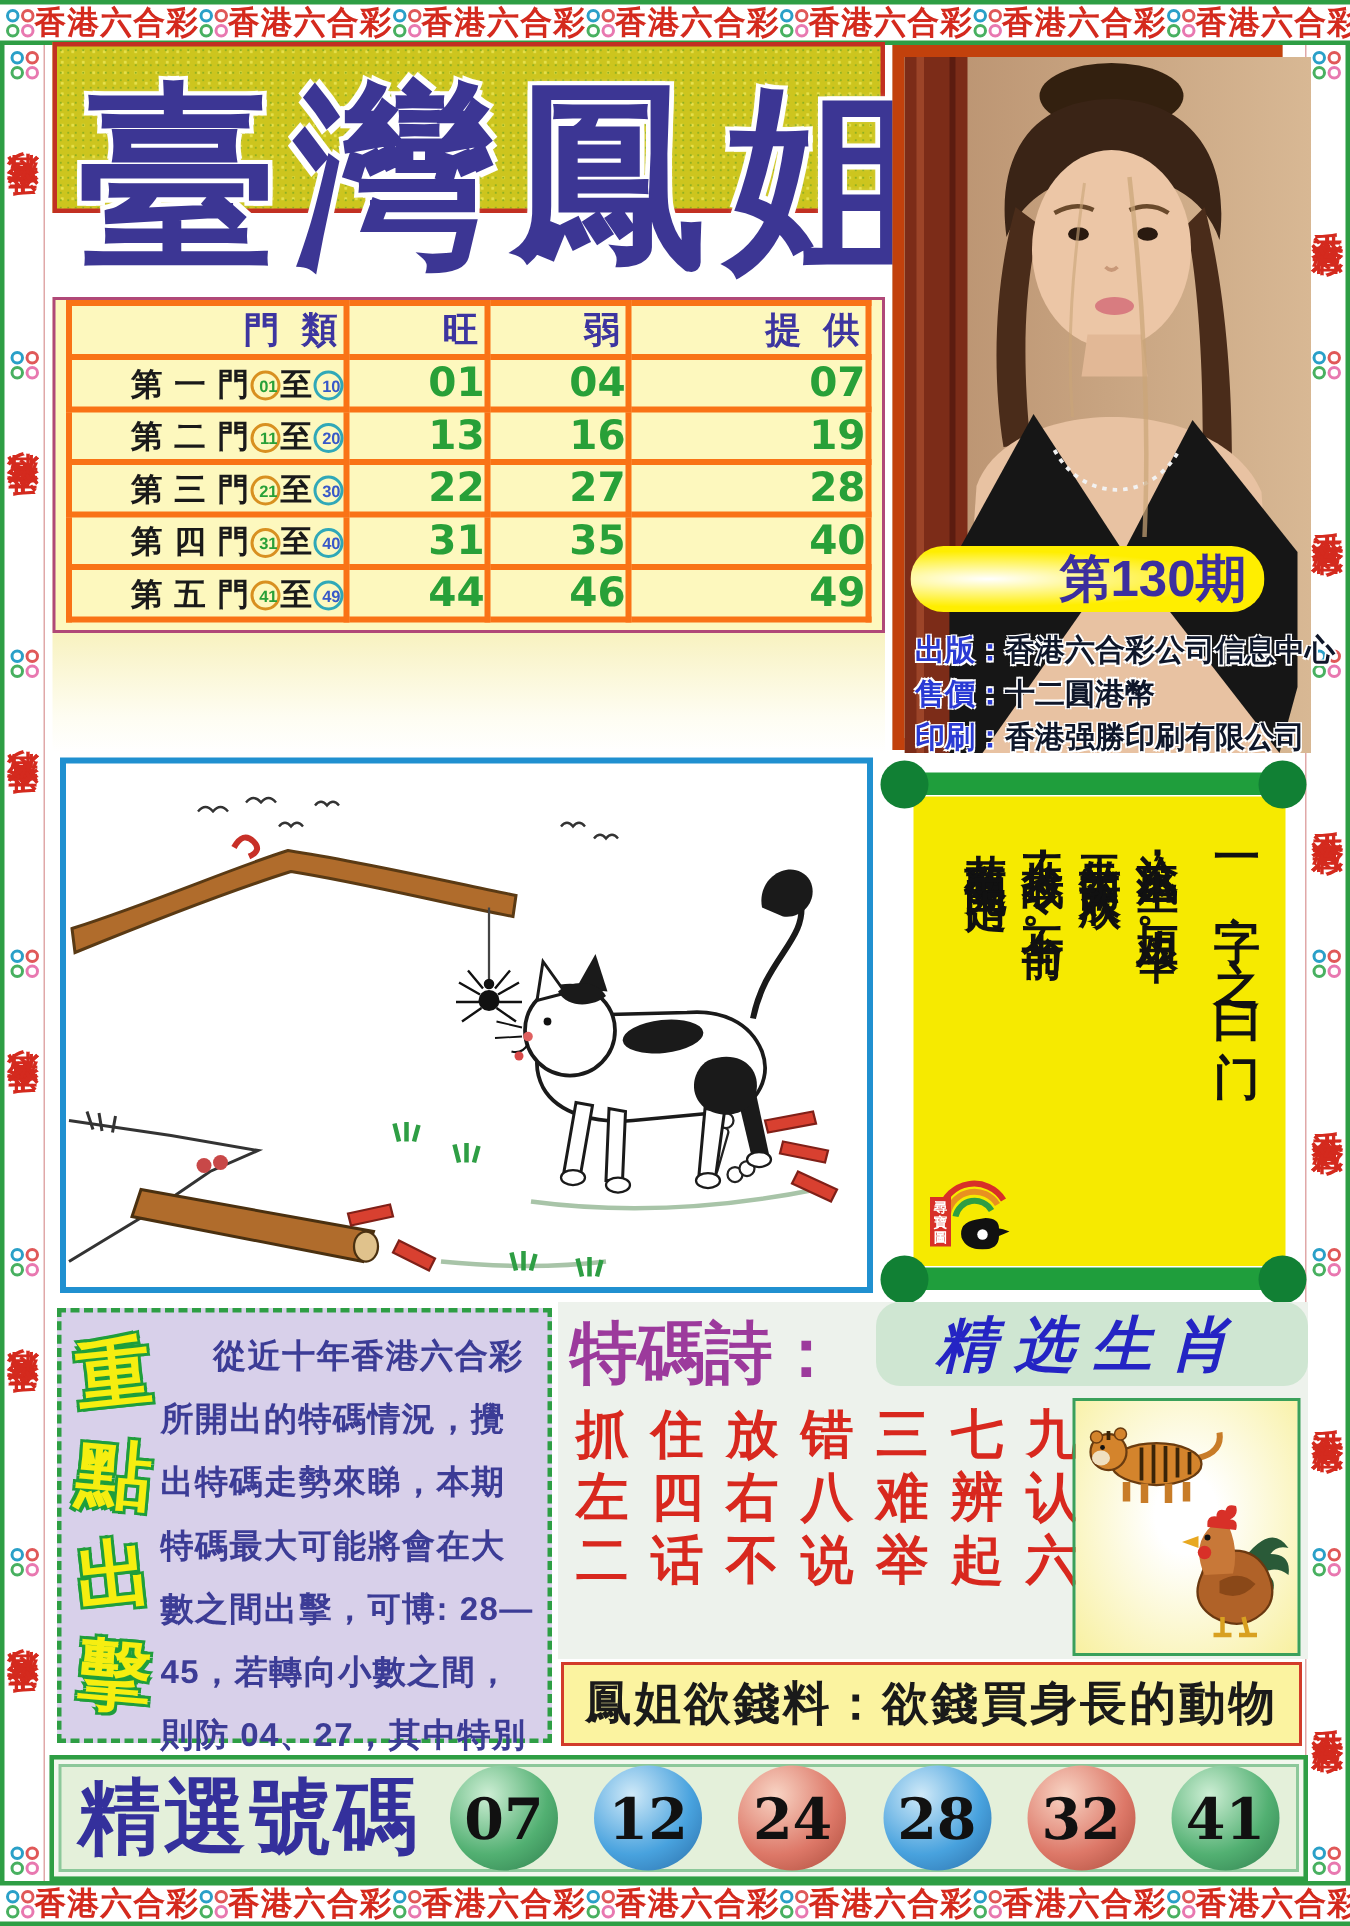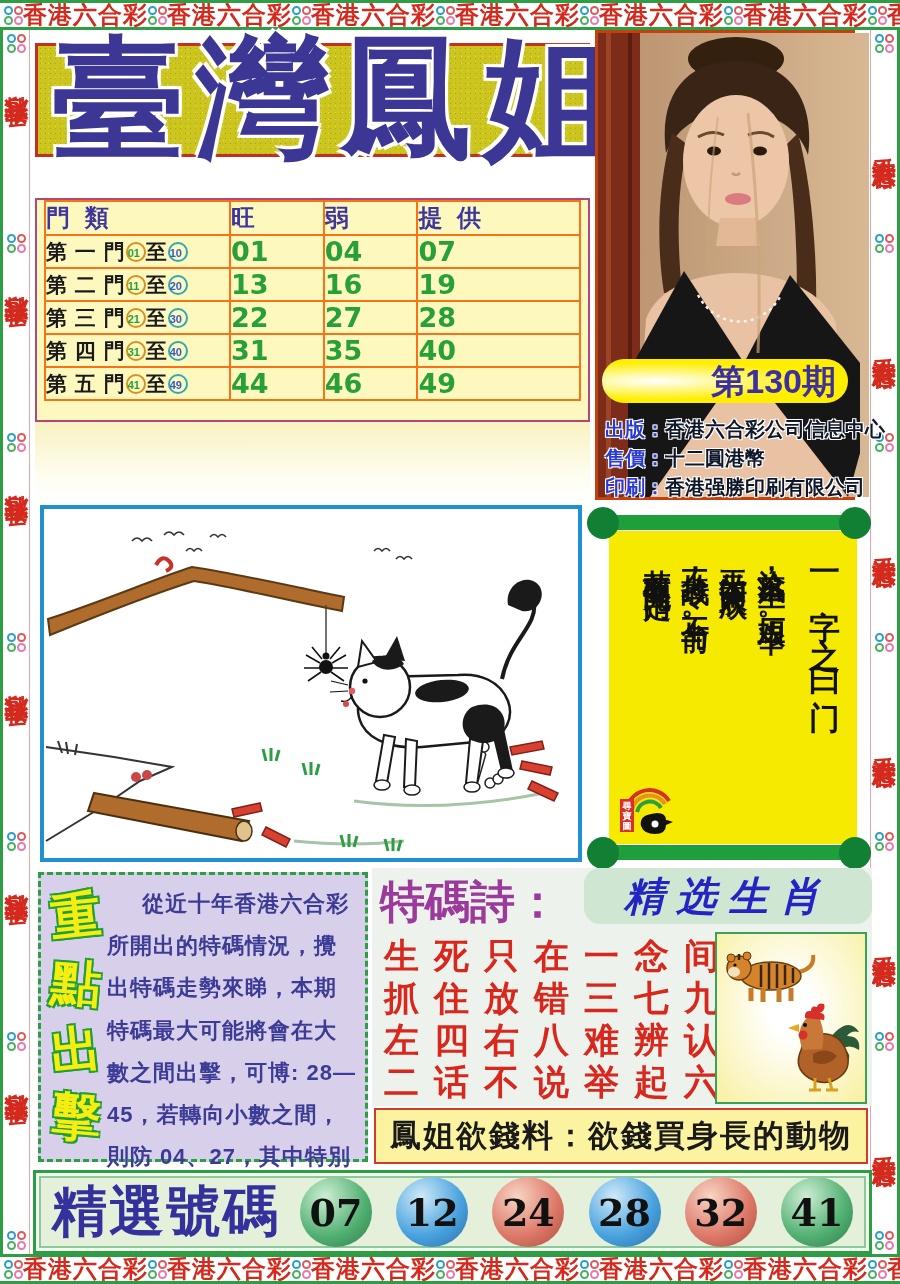--- a/index.html
+++ b/index.html
@@ -7,53 +7,53 @@
   .page { position:relative; width:900px; height:1284px; background:#fff; margin:0 auto; overflow:hidden; }
 
   
   .band { position:absolute; background:#fff; display:flex; align-items:center; justify-content:space-between; overflow:hidden; }
   .band-h { left:0; width:900px; height:30px; padding:0 4px; border-top:3px solid #2e9e44; border-bottom:3px solid #2e9e44; }
   .band-top { top:0; }
   .band-bottom { top:1254px; }
   .band-v { top:30px; width:30px; height:1224px; flex-direction:column; padding:4px 0; }
   .band-left  { left:0;  border-left:3px solid #2e9e44; border-right:1px solid #e0a8a8; }
   .band-right { left:870px; border-right:3px solid #2e9e44; border-left:1px solid #e0a8a8; }
-  .band-text { color:#d42a1e; font-weight:bold; font-size:24px; letter-spacing:1px; white-space:nowrap; }
+  .band-text { color:#d42a1e; font-weight:bold; font-size:21px; letter-spacing:1px; white-space:nowrap; }
   .band-v .band-text { writing-mode:vertical-rl; letter-spacing:2px; }
   .band-left .band-text { transform:rotate(180deg); }
   .cluster { display:inline-grid; grid-template-columns:9px 9px; grid-gap:1px; }
   .cluster i { width:9px; height:9px; border-radius:50%; background:#fff; border:2px solid #38a858; }
   .cluster i:nth-child(1){ border-color:#2aa0c8; } .cluster i:nth-child(2){ border-color:#e05858; }
   .cluster i:nth-child(3){ border-color:#48b060; } .cluster i:nth-child(4){ border-color:#e878b0; }
 
   
-  .masthead { position:absolute; left:35px; top:43px; width:555px; height:114px;
+  .masthead { position:absolute; left:35px; top:28px; width:555px; height:114px;
     background-color:#cdc51e;
     background-image:radial-gradient(#8fb021 22%, transparent 23%), radial-gradient(#e6e04c 18%, transparent 19%);
     background-size:5px 5px, 7px 7px;
-    border:3px solid #c23022; display:flex; align-items:center; justify-content:space-around; padding:0 14px; }
+    border:3px solid #c23022; display:flex; align-items:flex-start; justify-content:space-around; padding:0 14px; }
   .masthead-title { font-size:132px; font-weight:900; color:#3c3694; letter-spacing:12px; white-space:nowrap;
     text-shadow:-3px -3px 0 #fff, 3px -3px 0 #fff, -3px 3px 0 #fff, 3px 3px 0 #fff, 0 0 5px #fff;
     font-family:"Liberation Serif","DejaVu Serif",serif; }
 
   
-  .photo { position:absolute; left:595px; top:30px; width:260px; height:470px; border:3px solid #c2410c; background:#caa27c; }
+  .photo { position:absolute; left:595px; top:30px; width:260px; height:470px; border:8px solid #c2410c; background:#caa27c; }
   .photo svg { position:absolute; left:0; top:0; }
   .issue-pill { position:absolute; left:4px; right:4px; top:326px; height:44px; border-radius:22px;
     background:radial-gradient(ellipse at 22% 50%, #ffffff 0%, rgba(255,255,255,0) 60%), #ffee00;
     text-align:right; padding-right:12px; line-height:44px; font-size:34px; font-weight:900; color:#3c2f9e; }
   .publisher { position:absolute; left:7px; top:382px; line-height:29px; white-space:nowrap; }
   .pub-line { font-size:20px; font-weight:bold; text-shadow:1px 1px 0 #fff,-1px -1px 0 #fff,1px -1px 0 #fff,-1px 1px 0 #fff; }
   .pub-label { color:#2a3ad4; } .pub-value { color:#0f172a; }
 
   
   .analysis { position:absolute; left:35px; top:198px; width:555px; height:224px; background:#fdf8be; border:2px solid #b04878; }
   .analysis-title { height:38px; line-height:38px; text-align:center; font-size:30px; font-weight:900; color:#e8251c; letter-spacing:7px; }
   .analysis table { width:calc(100% - 14px); margin:0 7px; border-collapse:collapse; }
-  .analysis td { border:2px solid #f97316; text-align:left; height:29px;margin-left:38px; }
+  .analysis td { border:4px solid #f97316; text-align:right; height:29px;margin-left:38px; }
   .analysis tr.head td { height:33px; color:#3d35a0; font-size:24px; font-weight:900; letter-spacing:4px; }
   .gate-cell { width:185px; font-size:21px; font-weight:900; color:#1a1a1a; letter-spacing:1px; white-space:nowrap; }
   .num-cell { font-size:27px; font-weight:bold; color:#28a038; font-family:"DejaVu Sans",sans-serif; }
   .circ { display:inline-block; width:20px; height:20px; line-height:18px; border-radius:50%; font-size:11px; font-weight:bold;
     border:2px solid #d89020; color:#28a038; vertical-align:2px; letter-spacing:0; }
   .circ.c2 { border-color:#30a8b8; color:#3858c8; }
   .fade-strip { position:absolute; left:35px; top:422px; width:555px; height:80px;
     background:linear-gradient(#f8f2c0, #fefdf2 70%, #ffffff); }
 
   
@@ -541,21 +541,20 @@
       <span class="key-char">點</span>
       <span class="key-char">出</span>
       <span class="key-char">擊</span>
     </div>
     <div class="key-body">從近十年香港六合彩所開出的特碼情況，攪出特碼走勢來睇，本期特碼最大可能將會在大數之間出擊，可博: 28—45，若轉向小數之間，則防 04、27，其中特別號以開雙攪出機率較大。</div>
   </div>
 
   <div class="poemarea">
     <div class="poem-title">特碼詩：</div>
     <div class="poem-lines">
-      <div class="poem-line">生死只在一念间</div>
       <div class="poem-line">抓住放错三七九</div>
       <div class="poem-line">左四右八难辨认</div>
       <div class="poem-line">二话不说举起六</div>
     </div>
     <div class="zodiac-header">
       <span class="zodiac-title">精选生肖</span>
     </div>
     <div class="zodiac-box">
       <svg class="tiger" width="96" height="62" viewBox="0 0 96 62">
         <path d="M78,30 q16,-4 14,-17" stroke="#c87c28" stroke-width="4" fill="none"></path>

